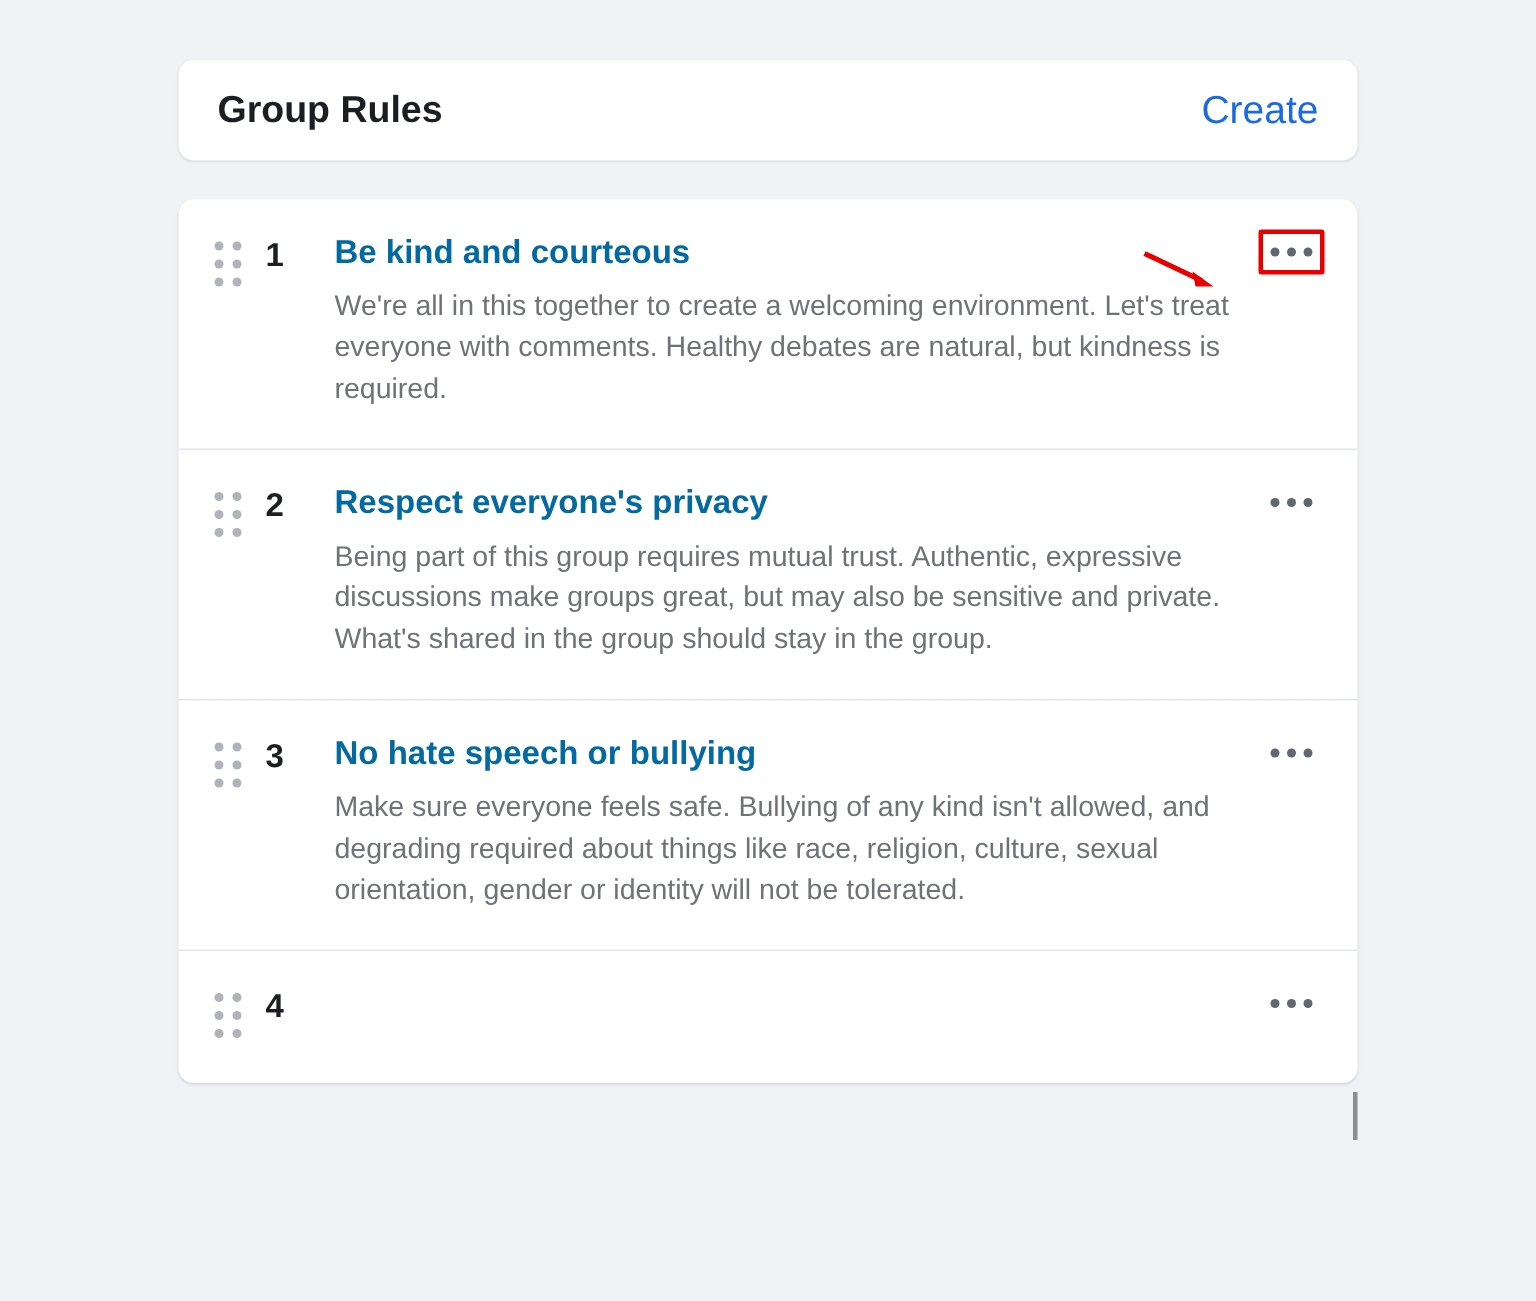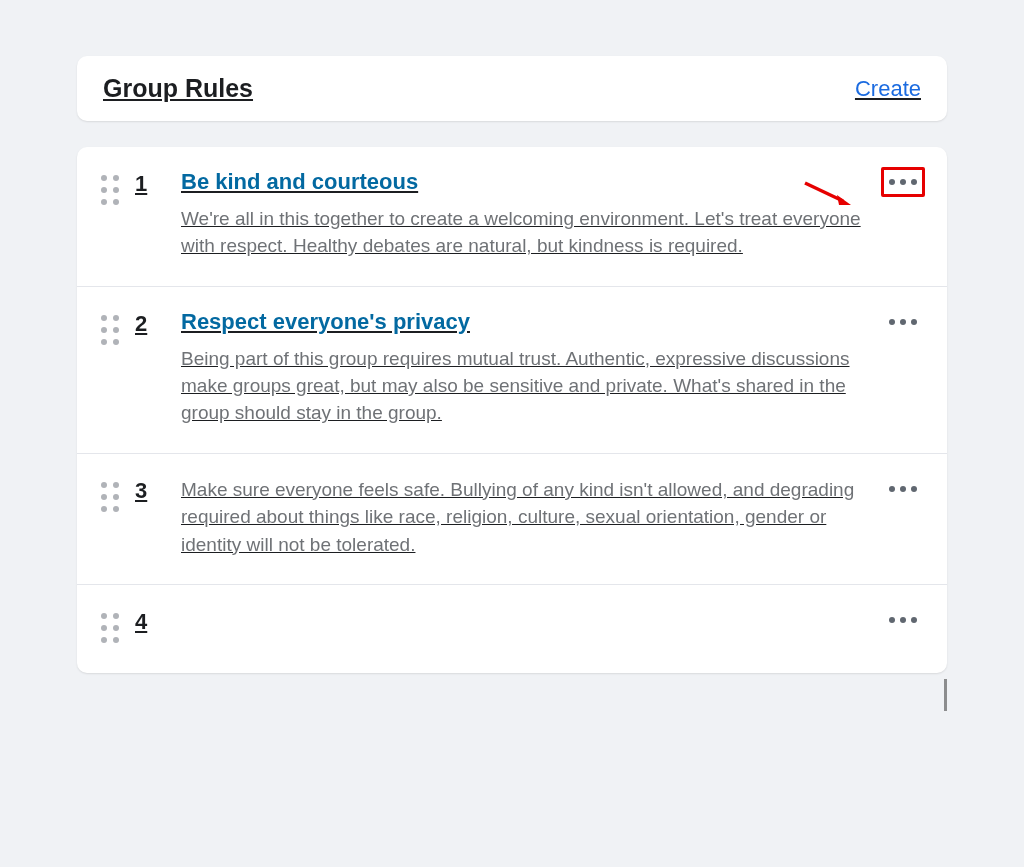--- a/index.html
+++ b/index.html
@@ -4,24 +4,23 @@
 <style>
   * { box-sizing: border-box; margin: 0; padding: 0; }
   html, body { width: 1024px; height: 867px; }
   body {
     background: #f0f2f5;
     font-family: -apple-system, BlinkMacSystemFont, "Segoe UI", Helvetica, Arial, sans-serif;
     color: #1c1e21;
     padding: 40px 60px;
   }
   .stage {
-    width: 870px;
-    margin: 16px auto;
+    width: 786px;
+    margin: 0 auto;
     position: relative;
-    text-decoration: underline;
   }
   .card {
     background: #ffffff;
     border-radius: 10px;
     box-shadow: 0 1px 2px rgba(0,0,0,0.1);
     padding: 18px 26px;
     margin-bottom: 26px;
     overflow: hidden;
   }
   .header-card {
@@ -29,21 +28,21 @@
     align-items: center;
     justify-content: space-between;
   }
   .header-title {
     font-size: 25px;
     font-weight: 700;
     color: #1c1e21;
   }
   .create-link {
     color: #1b6be0;
-    font-size: 22px;
+    font-size: 26px;
     font-weight: 500;
     cursor: pointer;
   }
 
   .rules-card {
     padding: 0;
   }
   .rule-item {
     display: flex;
     align-items: flex-start;
@@ -165,21 +164,21 @@
             <span></span>
             <span></span>
             <span></span>
             <span></span>
             <span></span>
         </div>
       </div>
       <div class="num-col">1</div>
       <div class="content-col">
         <div class="rule-title">Be kind and courteous</div>
-        <div class="rule-desc">We're all in this together to create a welcoming environment. Let's treat everyone with respect. Healthy debates are natural, but kindness is required.</div>
+        <div class="rule-desc">We're all in this together to create a welcoming environment. Let's treat everyone with comments. Healthy debates are natural, but kindness is required.</div>
       </div>
       <div class="menu-col">
         <div class="arrow-annotation">
           <svg width="50" height="30" viewBox="0 0 50 30">
             <path d="M2 4 L40 22" stroke="#e60000" stroke-width="3.5" fill="none"></path>
             <polygon points="48,26 34,16 36,26" fill="#e60000"></polygon>
           </svg>
         </div>
         <div class="more-button highlighted">
           <div class="more-dots">
@@ -224,20 +223,21 @@
           <span></span>
             <span></span>
             <span></span>
             <span></span>
             <span></span>
             <span></span>
         </div>
       </div>
       <div class="num-col">3</div>
       <div class="content-col">
+        <div class="rule-title">No hate speech or bullying</div>
         <div class="rule-desc">Make sure everyone feels safe. Bullying of any kind isn't allowed, and degrading required about things like race, religion, culture, sexual orientation, gender or identity will not be tolerated.</div>
       </div>
       <div class="menu-col">
         <div class="more-button">
           <div class="more-dots">
               <span></span>
               <span></span>
               <span></span>
             </div>
         </div>

